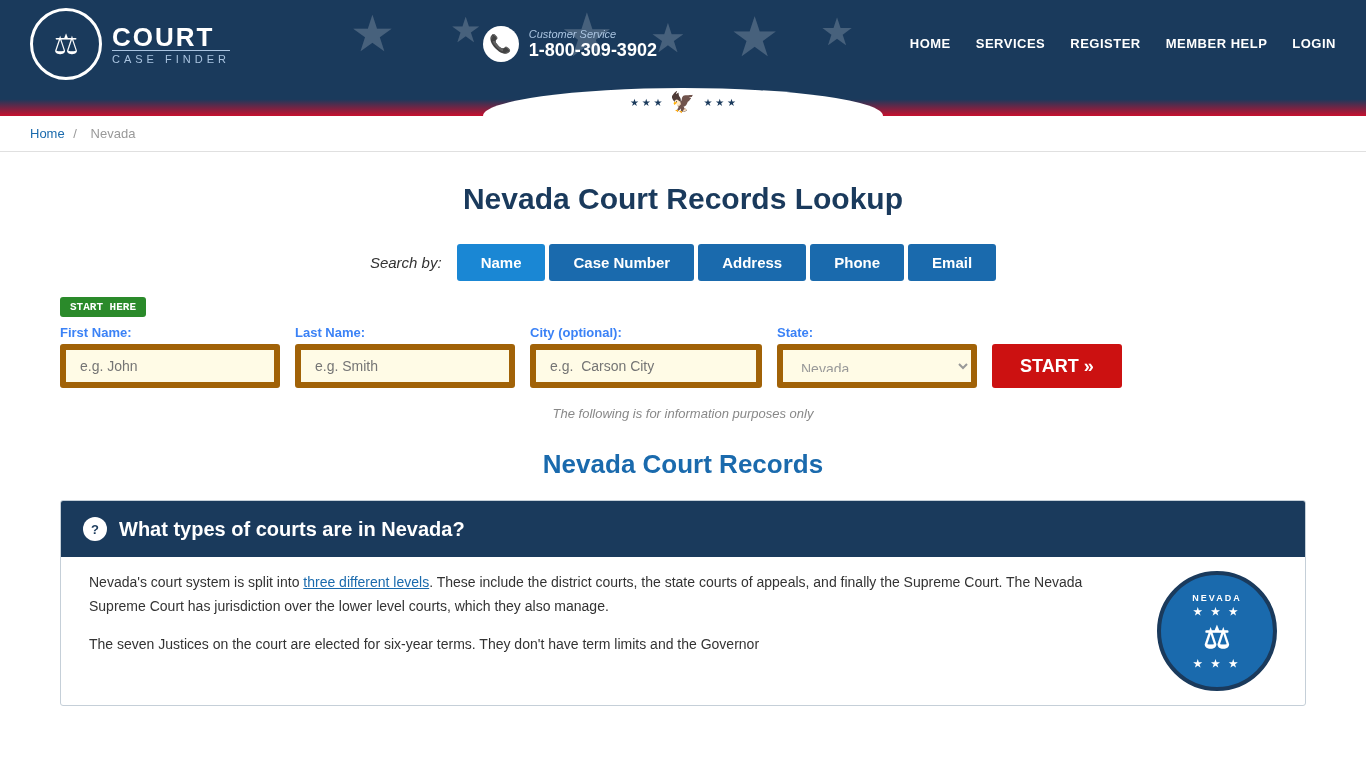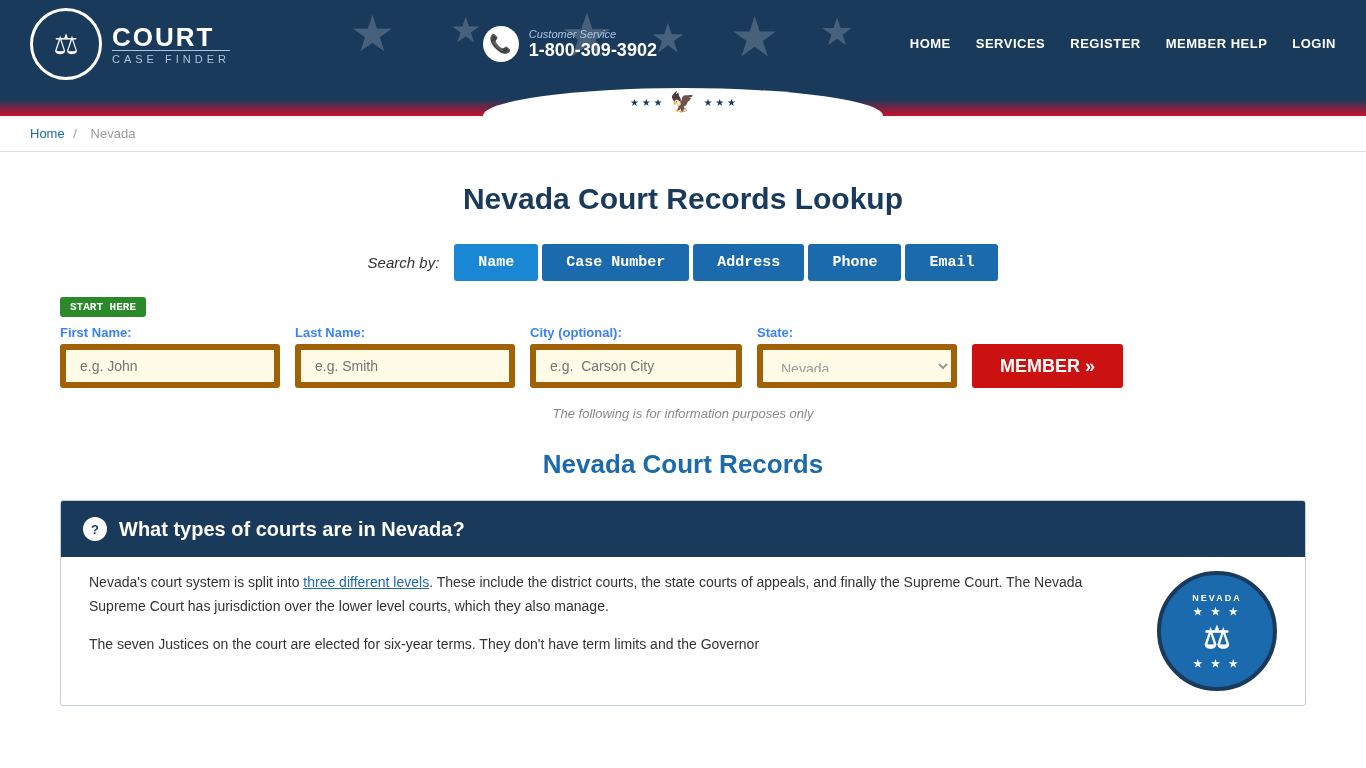--- a/index.html
+++ b/index.html
@@ -184,21 +184,20 @@
     }
     .search-tab {
       padding: 10px 24px;
       background: #1a6aad;
       color: #fff;
       border: none;
       cursor: pointer;
       font-size: 15px;
       font-weight: bold;
       border-radius: 3px;
-      font-family: Liberation Mono, monospace;
     }
     .search-tab.active {
       background: #1a87d4;
     }
 
     .start-here-badge {
       display: inline-block;
       background: #2a8a2a;
       color: #fff;
       font-size: 11px;
@@ -229,21 +228,21 @@
       padding: 10px 14px;
       border: 6px solid #a16207;
       border-radius: 3px;
       font-size: 14px;
       background: #fffbe6;
       color: #999;
       height: 44px;
     }
     .field-group.first-name input { width: 220px; }
     .field-group.last-name input { width: 220px; }
-    .field-group.city input { width: 212px; }
+    .field-group.city input { width: 232px; }
     .field-group.state select { width: 200px; background: #fffbe6; }
 
     .search-btn {
       background: #cc1111;
       color: #fff;
       border: none;
       padding: 0 28px;
       height: 44px;
       font-size: 18px;
       font-weight: bold;
@@ -445,21 +444,21 @@
       <div class="field-group state">
         <label>State:</label>
         <select>
           <option>Nevada</option>
           <option>Alabama</option>
           <option>Alaska</option>
           <option>Arizona</option>
           <option>California</option>
         </select>
       </div>
-      <button class="search-btn">MEMBER »</button>
+      <button class="search-btn">START »</button>
     </div>
 
     <p class="disclaimer">The following is for information purposes only</p>
   </div>
 
   <h2 class="section-title">Nevada Court Records</h2>
 
   <div class="accordion">
     <div class="accordion-header">
       <div class="accordion-icon">?</div>

